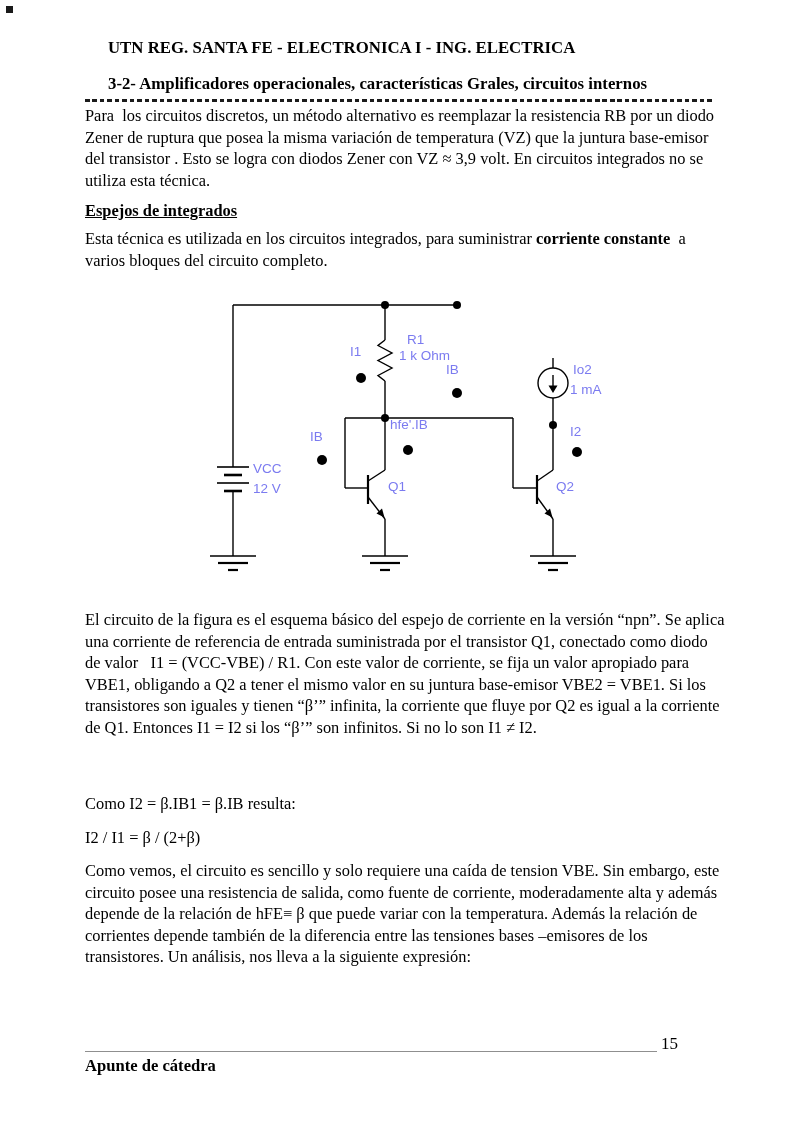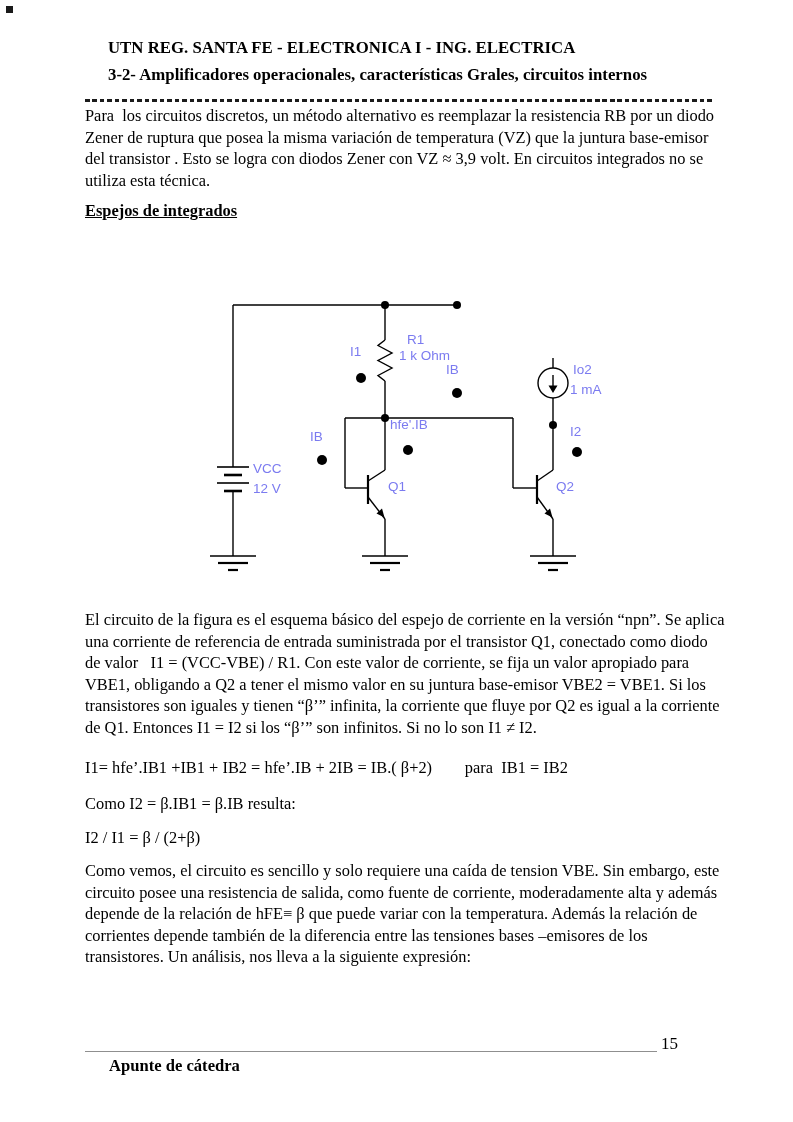--- a/index.html
+++ b/index.html
@@ -36,28 +36,29 @@
   .circuit-label { font-family:"Liberation Sans", sans-serif; font-size:13.5px; }
 </style>
 </head>
 <body>
 
 <div class="page">
 
   <div class="abs corner-mark" style="left:6px; top:6px; width:7px; height:7px;"></div>
 
   <div class="abs hdr" style="left:108px; top:38px;">UTN REG. SANTA FE - ELECTRONICA I - ING. ELECTRICA</div>
-  <div class="abs hdr" style="left:108px; top:65px;">3-2- Amplificadores operacionales, características Grales, circuitos internos</div>
+  <div class="abs hdr" style="left:108px; top:74px;">3-2- Amplificadores operacionales, características Grales, circuitos internos</div>
 
   <div class="abs dashed-sep" style="left:85px; top:99px; width:628px;"></div>
 
   <div class="abs para" style="left:85px; top:105px; width:634px;">Para  los circuitos discretos, un método alternativo es reemplazar la resistencia RB por un diodo Zener de ruptura que posea la misma variación de temperatura (VZ) que la juntura base-emisor del transistor . Esto se logra con diodos Zener con VZ ≈ 3,9 volt. En circuitos integrados no se utiliza esta técnica.</div>
 
   <div class="abs section-heading" style="left:85px; top:201px;">Espejos de integrados</div>
 
+  <div class="abs para" style="left:85px; top:228px; width:634px;"><span>Esta técnica es utilizada en los circuitos integrados, para suministrar </span><span class="bold">corriente constante</span><span>  a varios bloques del circuito completo.</span></div>
 
   <div class="abs" style="left:195px; top:287px; width:460px; height:320px;">
     <svg width="460" height="320" viewBox="0 0 460 320">
 
       <g>
         <line x1="38" y1="18" x2="262" y2="18"></line>
         <circle class="dot" cx="190" cy="18" r="4"></circle>
         <circle class="dot" cx="262" cy="18" r="4"></circle>
       </g>
 
@@ -144,25 +145,24 @@
       <text class="circuit-label" x="115" y="154" fill="#7b7bf0">IB</text>
       <text class="circuit-label" x="58" y="186" fill="#7b7bf0">VCC</text>
       <text class="circuit-label" x="58" y="206" fill="#7b7bf0">12 V</text>
       <text class="circuit-label" x="193" y="204" fill="#7b7bf0">Q1</text>
       <text class="circuit-label" x="361" y="204" fill="#7b7bf0">Q2</text>
     </svg>
   </div>
 
   <div class="abs para" style="left:85px; top:609px; width:640px;">El circuito de la figura es el esquema básico del espejo de corriente en la versión “npn”. Se aplica una corriente de referencia de entrada suministrada por el transistor Q1, conectado como diodo de valor   I1 = (VCC-VBE) / R1. Con este valor de corriente, se fija un valor apropiado para VBE1, obligando a Q2 a tener el mismo valor en su juntura base-emisor VBE2 = VBE1. Si los transistores son iguales y tienen “β’” infinita, la corriente que fluye por Q2 es igual a la corriente de Q1. Entonces I1 = I2 si los “β’” son infinitos. Si no lo son I1 ≠ I2.</div>
 
-  <div class="abs eq" style="left:85px; top:757px; width:640px;">I1= hfe’.IB1 +IB1 + IB2 = hfe’.IB + 2IB = IB.( β+2)        para  IB1 = IB2</div>
   <div class="abs eq" style="left:85px; top:793px; width:640px;">Como I2 = β.IB1 = β.IB resulta:</div>
   <div class="abs eq" style="left:85px; top:827px; width:640px;">I2 / I1 = β / (2+β)</div>
 
   <div class="abs para" style="left:85px; top:860px; width:640px;">Como vemos, el circuito es sencillo y solo requiere una caída de tension VBE. Sin embargo, este circuito posee una resistencia de salida, como fuente de corriente, moderadamente alta y además depende de la relación de hFE≡ β que puede variar con la temperatura. Además la relación de corrientes depende también de la diferencia entre las tensiones bases –emisores de los transistores. Un análisis, nos lleva a la siguiente expresión:</div>
 
 
   <div class="abs footer-rule" style="left:85px; top:1051px; width:572px;"></div>
   <div class="abs page-num" style="left:661px; top:1034px;">15</div>
 
-  <div class="abs footer-text" style="left:85px; top:1056px;margin-left:24px;">Apunte de cátedra</div>
+  <div class="abs footer-text" style="left:85px; top:1056px;">Apunte de cátedra</div>
 
 </div>
 
 </body></html>

